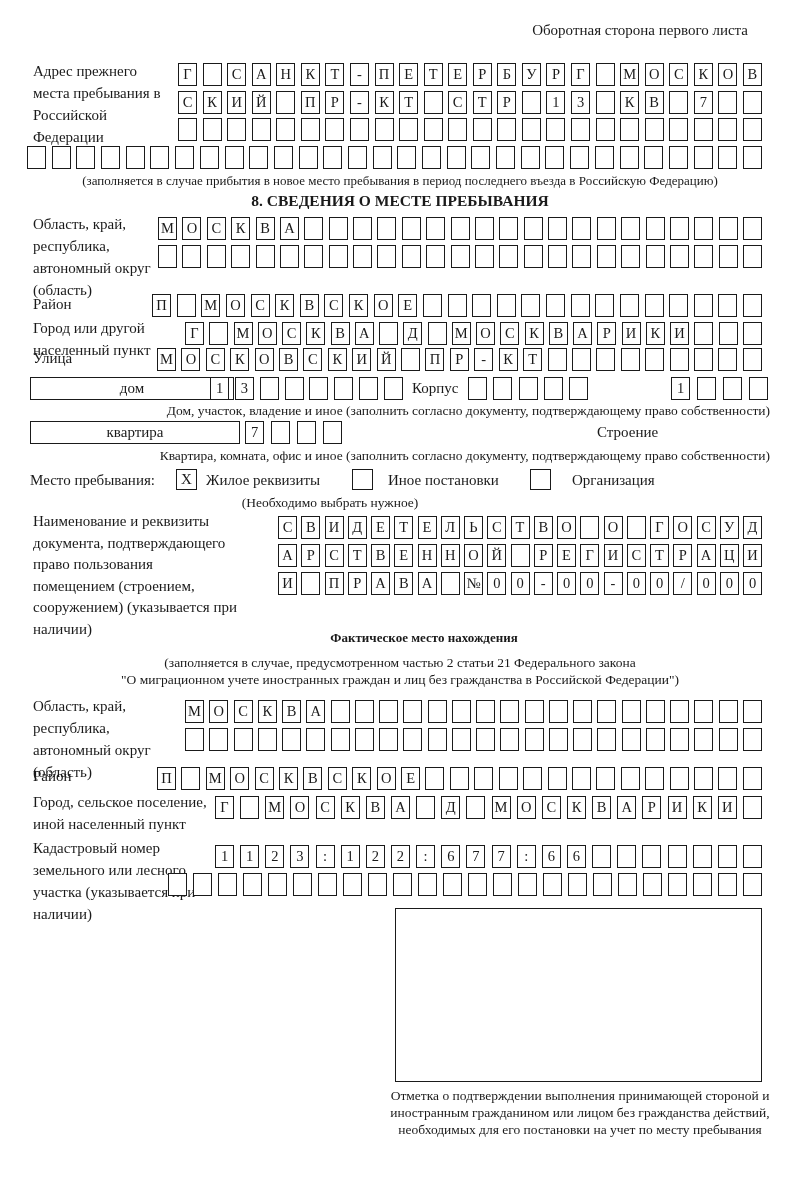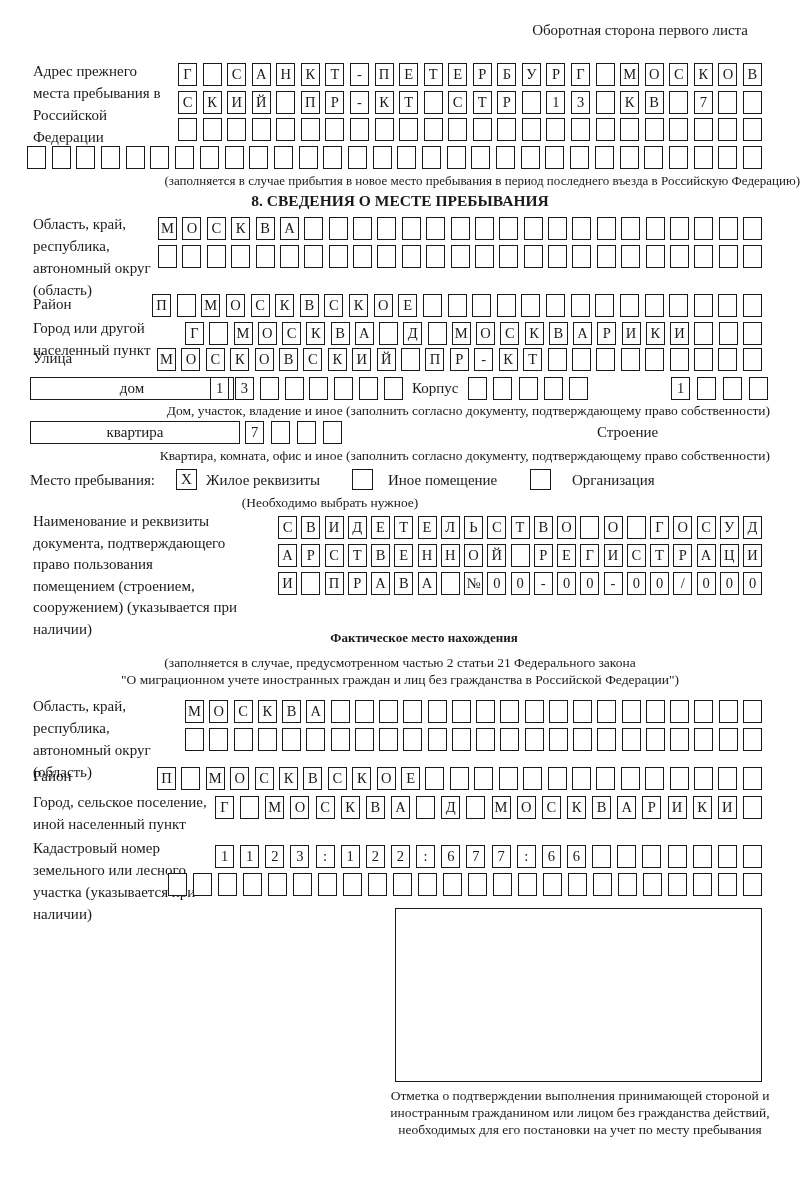--- a/index.html
+++ b/index.html
@@ -140,21 +140,21 @@
       <div class="cell"></div>
       <div class="cell"></div>
       <div class="cell"></div>
       <div class="cell"></div>
       <div class="cell"></div>
       <div class="cell"></div>
       <div class="cell"></div>
       <div class="cell"></div>
       <div class="cell"></div>
     </div>
-  <div class="note-center" style="top:173px;text-align:right;">(заполняется в случае прибытия в новое место пребывания в период последнего въезда в Российскую Федерацию)</div>
+  <div class="note-center" style="top:173px;">(заполняется в случае прибытия в новое место пребывания в период последнего въезда в Российскую Федерацию)</div>
 
   <div class="title-center" style="top:192px;">8. СВЕДЕНИЯ О МЕСТЕ ПРЕБЫВАНИЯ</div>
 
   <div class="lbl" style="left:33px; top:213px; width:118px;">Область, край, республика, автономный округ (область)</div>
   <div class="boxrow" style="left:158px; top:217px; width:604px;">
       <div class="cell">М</div>
       <div class="cell">О</div>
       <div class="cell">С</div>
       <div class="cell">К</div>
       <div class="cell">В</div>
@@ -327,21 +327,21 @@
       <div class="cell"></div>
       <div class="cell"></div>
       <div class="cell"></div>
     </div>
   <div class="cap" style="left:30px; top:448px; width:740px; font-size:13.5px;">Квартира, комната, офис и иное (заполнить согласно документу, подтверждающему право собственности)</div>
 
   <div class="lbl" style="left:30px; top:469px;">Место пребывания:</div>
   <div class="chk" style="left:176px; top:469px;">X</div>
   <div class="lbl" style="left:206px; top:469px;">Жилое реквизиты</div>
   <div class="chk" style="left:352px; top:469px;"></div>
-  <div class="lbl" style="left:388px; top:469px;">Иное помещение</div>
+  <div class="lbl" style="left:388px; top:469px;">Иное постановки</div>
   <div class="chk" style="left:530px; top:469px;"></div>
   <div class="lbl" style="left:572px; top:469px;">Организация</div>
   <div class="cap" style="left:160px; top:495px; width:340px; text-align:center; font-size:13.5px;">(Необходимо выбрать нужное)</div>
 
   <div class="lbl" style="left:33px; top:511px; width:205px; line-height:21.5px;">Наименование и реквизиты документа, подтверждающего право пользования помещением (строением, сооружением) (указывается при наличии)</div>
   <div class="boxrow" style="left:278px; top:516px; width:484px;">
       <div class="cell">С</div>
       <div class="cell">В</div>
       <div class="cell">И</div>
       <div class="cell">Д</div>

